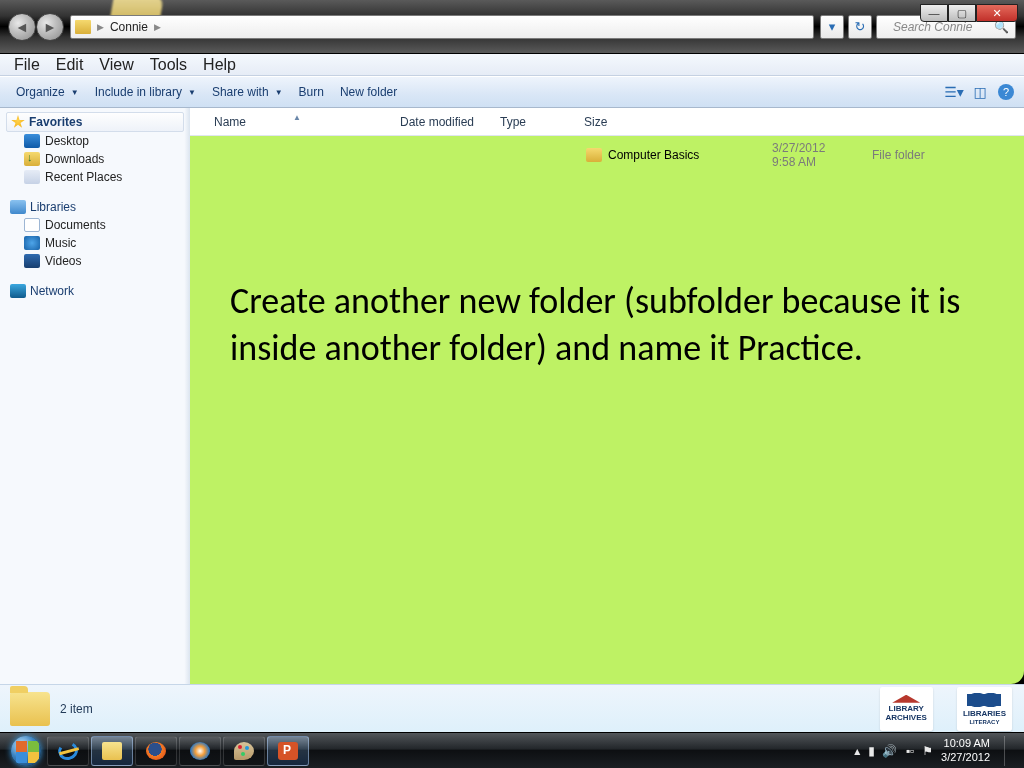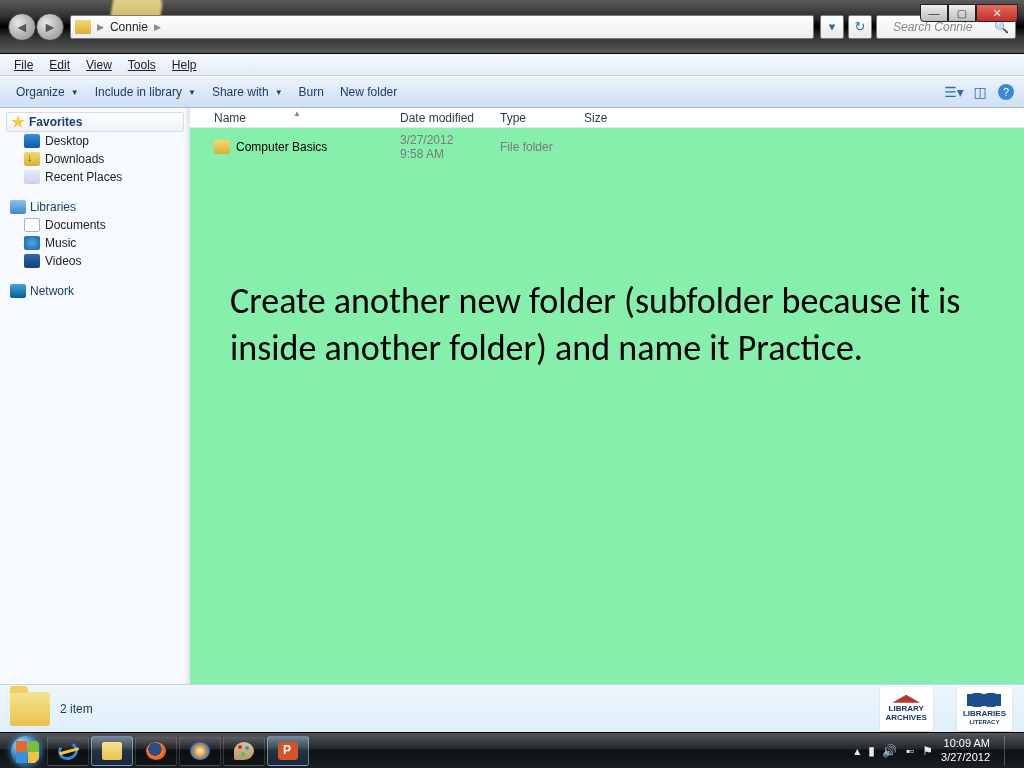--- a/index.html
+++ b/index.html
@@ -16,33 +16,33 @@
 .addr .sep { color: #888; padding: 0 2px; font-size: 9px; }
 .refresh { width: 24px; height: 24px; background: linear-gradient(#fff,#e9e9e9); border: 1px solid #7a7a7a; border-radius: 2px; display:flex; align-items:center; justify-content:center; color:#2a6db4; font-size:13px; margin-right:4px;}
 .search  { width: 140px; height: 24px; background: linear-gradient(#fff,#eee); border: 1px solid #7a7a7a; border-radius: 2px; display:flex; align-items:center; padding: 0 16px; font-size: 12px; color: #888; font-style: italic; position: relative;}
 .search .mag { position:absolute; right:6px; color:#4d7fbd; font-style:normal;}
 .win-controls { position: absolute; right: 6px; top: 4px; display: flex; }
 .wc { width: 28px; height: 18px; border: 1px solid #222; background: linear-gradient(#eee,#bcbcbc); display:flex; align-items:center; justify-content:center; font-size:11px; color:#333; }
 .wc.close { background: linear-gradient(#e46a5c, #c1302a); color:#fff; width:42px; border-radius: 0 0 4px 0;}
 .wc.min   { border-radius: 0 0 0 4px; }
 
 
-.menubar { height: 22px; background: linear-gradient(#f4f8fd, #e6ecf6); border-bottom: 1px solid #c5d1e2; display:flex; align-items:center; padding-left:6px; font-size:12px; color:#222;text-decoration:underline; }
+.menubar { height: 22px; background: linear-gradient(#f4f8fd, #e6ecf6); border-bottom: 1px solid #c5d1e2; display:flex; align-items:center; padding-left:6px; font-size:16px; color:#222; }
 .menubar span { padding: 2px 8px; }
 
 
 .toolbar { height: 32px; background: linear-gradient(#eef4fc, #d9e6f6 60%, #cfe0f4); border-top:1px solid #fff; border-bottom:1px solid #a7b8cd; display:flex; align-items:center; padding: 0 8px; font-size:12px; color:#1a3e70; }
 .toolbar .btn { padding: 4px 8px; display:flex; align-items:center; gap:4px; }
 .toolbar .dd::after { content:"▼"; font-size:8px; color:#1a3e70; margin-left:2px;}
 .toolbar .spacer { flex:1; }
 .toolbar .ricon { width:20px; height:20px; display:flex; align-items:center; justify-content:center; color:#2a6db4; font-size:14px; margin-left:6px; }
 .toolbar .help { color:#fff; background:#3b88d4; border-radius:50%; width:16px; height:16px; font-size:11px; line-height:16px; text-align:center; }
 
 
-.main { display:flex; height: 576px; background:#86efac; }
+.main { display:flex; height: 576px; background:#bef264;border-radius:13px; }
 .sidebar { width: 190px; background: linear-gradient(to right, #f6f9fd 0%, #f6f9fd 97%, #dbe4ef); font-size:12px; padding: 4px 0 4px 6px; overflow:hidden; }
 .group { margin-bottom: 12px; }
 .group .hdr { display:flex; align-items:center; gap:4px; padding: 2px 4px; color:#1a3e70; }
 .group.fav .hdr { background: linear-gradient(#fefefe,#eef2f9); border:1px solid #d3ddeb; border-radius:2px; margin-right:6px; }
 .item { display:flex; align-items:center; gap:5px; padding: 2px 4px 2px 18px; color:#232323; }
 .ic { width:16px; height:14px; display:inline-block; border-radius:2px; flex:none; }
 .ic-star    { background: radial-gradient(circle at 50% 40%, #ffd24d 0%, #f0a400 100%); clip-path: polygon(50% 0%, 61% 35%, 98% 35%, 68% 57%, 79% 91%, 50% 70%, 21% 91%, 32% 57%, 2% 35%, 39% 35%); width:14px; height:14px; }
 .ic-desktop { background: linear-gradient(#3a8edb, #0e5aa8); }
 .ic-dl      { background: linear-gradient(#f5d96f,#d9af39); position:relative;}
 .ic-dl::after { content:"↓"; position:absolute; left:3px; top:-1px; color:#2f7d2f; font-size:11px; font-weight:bold;}
@@ -54,28 +54,28 @@
 .ic-vid     { background: linear-gradient(#2f6bb0,#173e6f); }
 .ic-comp    { background: linear-gradient(#8ea2b8,#4a617c); }
 .ic-drive   { background: linear-gradient(#c2cbd6,#8693a4); }
 .ic-disc    { border-radius:50%; background: radial-gradient(circle, #eee 0%, #bbb 70%); border:1px solid #888;}
 .ic-usb     { background: linear-gradient(#3a3a3a,#000); }
 .ic-net     { background: linear-gradient(#3aa7df,#0f5a8c); }
 .ic-folder  { background: linear-gradient(#f5d96f,#d9af39); }
 
 
 .content { flex:1; position:relative; }
-.cols { height: 20px; border-bottom: 1px solid #e0e6ef; display:flex; align-items:center; font-size:12px; color:#2a3d54; padding-left: 14px; background:#fff; }
+.cols { height: 28px; border-bottom: 1px solid #e0e6ef; display:flex; align-items:center; font-size:12px; color:#2a3d54; padding-left: 14px; background:#fff; }
 .cols .col { padding: 0 10px; position:relative; }
 .cols .col.name { width: 186px; }
 .cols .col.date { width: 100px; }
 .cols .col.type { width: 84px; }
 .cols .col.size { width: 64px; }
 .cols .sort { position:absolute; left:50%; top:-2px; transform:translateX(-50%); color:#6a87aa; font-size:8px;}
-.row { display:flex; align-items:center; padding: 5px 14px; font-size:12px; color:#3e3e3e; }
+.row { display:flex; align-items:center; padding: 5px 14px; font-size:12px; color:#3e3e3e;justify-content:flex-end; }
 .row .c { padding: 0 10px; }
 .row .c.name { width:186px; display:flex; align-items:center; gap:6px; color:#000;}
 .row .c.date { width:100px; color:#7b7b7b; }
 .row .c.type { width:84px;  color:#7b7b7b; }
 .row .c.size { width:64px;  color:#7b7b7b; }
 
 .overlay { position:absolute; left:40px; top:170px; right:20px; font-family: Calibri, sans-serif; font-size: 36px; line-height: 1.3; color:#000; }
 
 
 .details { height: 48px; background: linear-gradient(#eef5fc, #def0fb); border-top: 1px solid #c6d6e8; display:flex; align-items:center; padding-left:10px; font-size:12px; color:#233b59; position:relative;}

